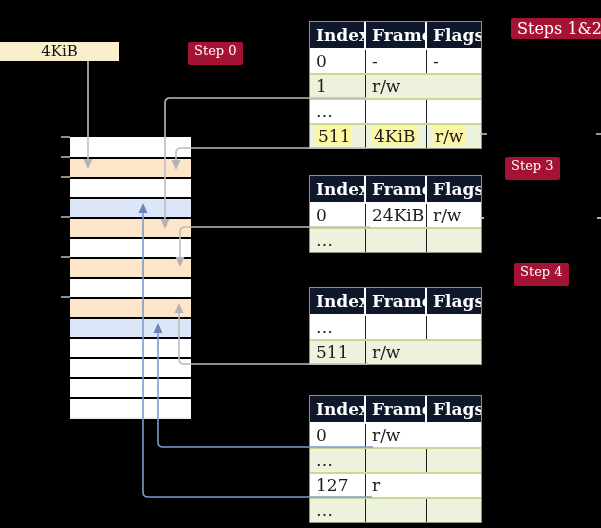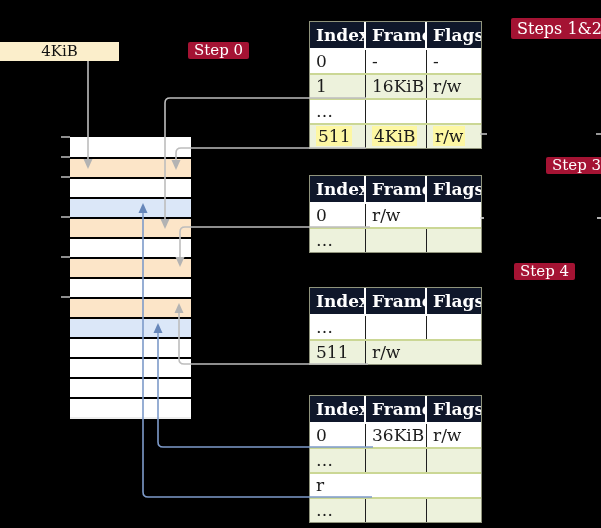--- a/index.html
+++ b/index.html
@@ -3,21 +3,21 @@
 <meta charset="utf-8">
 <style>
   html,body{margin:0;padding:0;background:#000;}
   #stage{position:relative;width:601px;height:528px;background:#000;overflow:hidden;
          font-family:"DejaVu Serif","Liberation Serif",serif;}
   
   .sizebox{position:absolute;left:0;top:42px;width:119px;height:19px;background:#fbeecb;
            color:#111;font-size:15px;line-height:19px;text-align:center;}
   
   .badge{position:absolute;background:#a41333;color:#fff;border-radius:2px;
-         font-size:15px;line-height:17px;height:17px;padding:0 6px;white-space:nowrap;}
+         font-size:13px;line-height:17px;height:23px;padding:0 6px;white-space:nowrap;}
   .badge.big{font-size:16px;line-height:21px;height:21px;}
   
   .memstack{position:absolute;left:70px;top:137px;width:121px;height:280px;
             border-bottom:2px solid #ededed;box-sizing:content-box;}
   .frame-row{height:20px;box-sizing:border-box;border-top:2px solid #000;background:#fff;}
   .frame-row:first-child{border-top:none;}
   .tick{position:absolute;left:61px;width:9px;height:2px;background:#8f8f8f;}
   
   .ptable{position:absolute;left:309px;width:173px;border:1.5px solid #90947c;box-sizing:border-box;
           font-size:17px;color:#1c1c1c;}
@@ -44,21 +44,21 @@
 </style>
 </head>
 <body>
 
 <div id="stage">
 
   <div class="sizebox" style="background-color: rgb(251, 238, 203);">4KiB</div>
 
   <div class="badge" style="left: 188px; top: 42px; background-color: rgb(164, 19, 51);">Step 0</div>
   <div class="badge big" style="left: 511px; top: 18px; background-color: rgb(164, 19, 51);">Steps 1&amp;2</div>
-  <div class="badge" style="left: 546px; top: 157px; background-color: rgb(164, 19, 51);">Step 3</div>
+  <div class="badge" style="left: 505px; top: 157px; background-color: rgb(164, 19, 51);">Step 3</div>
   <div class="badge" style="left: 514px; top: 263px; background-color: rgb(164, 19, 51);">Step 4</div>
 
   <div class="memstack">
     <div class="frame-row" style="background-color: rgb(255, 255, 255);"></div>
     <div class="frame-row" style="background-color: rgb(252, 229, 200);"></div>
     <div class="frame-row" style="background-color: rgb(255, 255, 255);"></div>
     <div class="frame-row" style="background-color: rgb(219, 231, 248);"></div>
     <div class="frame-row" style="background-color: rgb(252, 229, 200);"></div>
     <div class="frame-row" style="background-color: rgb(255, 255, 255);"></div>
     <div class="frame-row" style="background-color: rgb(252, 229, 200);"></div>
@@ -84,21 +84,20 @@
       <div class="cell c-frame">Frame</div>
       <div class="cell c-flags">Flags</div>
     </div>
     <div class="trow first">
       <div class="cell c-index">0</div>
       <div class="cell c-frame">-</div>
       <div class="cell c-flags">-</div>
     </div>
     <div class="trow alt">
       <div class="cell c-index">1</div>
-      <div class="cell c-frame">16KiB</div>
       <div class="cell c-flags">r/w</div>
     </div>
     <div class="trow">
       <div class="cell c-index">…</div>
       <div class="cell c-frame"></div>
       <div class="cell c-flags"></div>
     </div>
     <div class="trow alt">
       <div class="cell c-index"><span class="hl">511</span></div>
       <div class="cell c-frame"><span class="hl">4KiB</span></div>
@@ -107,20 +106,21 @@
   </div>
 
   <div class="ptable" style="top:175px;">
     <div class="thead">
       <div class="cell c-index">Index</div>
       <div class="cell c-frame">Frame</div>
       <div class="cell c-flags">Flags</div>
     </div>
     <div class="trow first">
       <div class="cell c-index">0</div>
+      <div class="cell c-frame">24KiB</div>
       <div class="cell c-flags">r/w</div>
     </div>
     <div class="trow alt">
       <div class="cell c-index">…</div>
       <div class="cell c-frame"></div>
       <div class="cell c-flags"></div>
     </div>
   </div>
 
   <div class="ptable" style="top:287px;">
@@ -141,29 +141,29 @@
   </div>
 
   <div class="ptable" style="top:395px;">
     <div class="thead">
       <div class="cell c-index">Index</div>
       <div class="cell c-frame">Frame</div>
       <div class="cell c-flags">Flags</div>
     </div>
     <div class="trow first">
       <div class="cell c-index">0</div>
-      <div class="cell c-frame">36KiB</div>
       <div class="cell c-flags">r/w</div>
     </div>
     <div class="trow alt">
       <div class="cell c-index">…</div>
       <div class="cell c-frame"></div>
       <div class="cell c-flags"></div>
     </div>
     <div class="trow">
+      <div class="cell c-index">127</div>
       <div class="cell c-flags">r</div>
     </div>
     <div class="trow alt">
       <div class="cell c-index">…</div>
       <div class="cell c-frame"></div>
       <div class="cell c-flags"></div>
     </div>
   </div>
 
   <svg id="overlay" viewBox="0 0 601 528">

